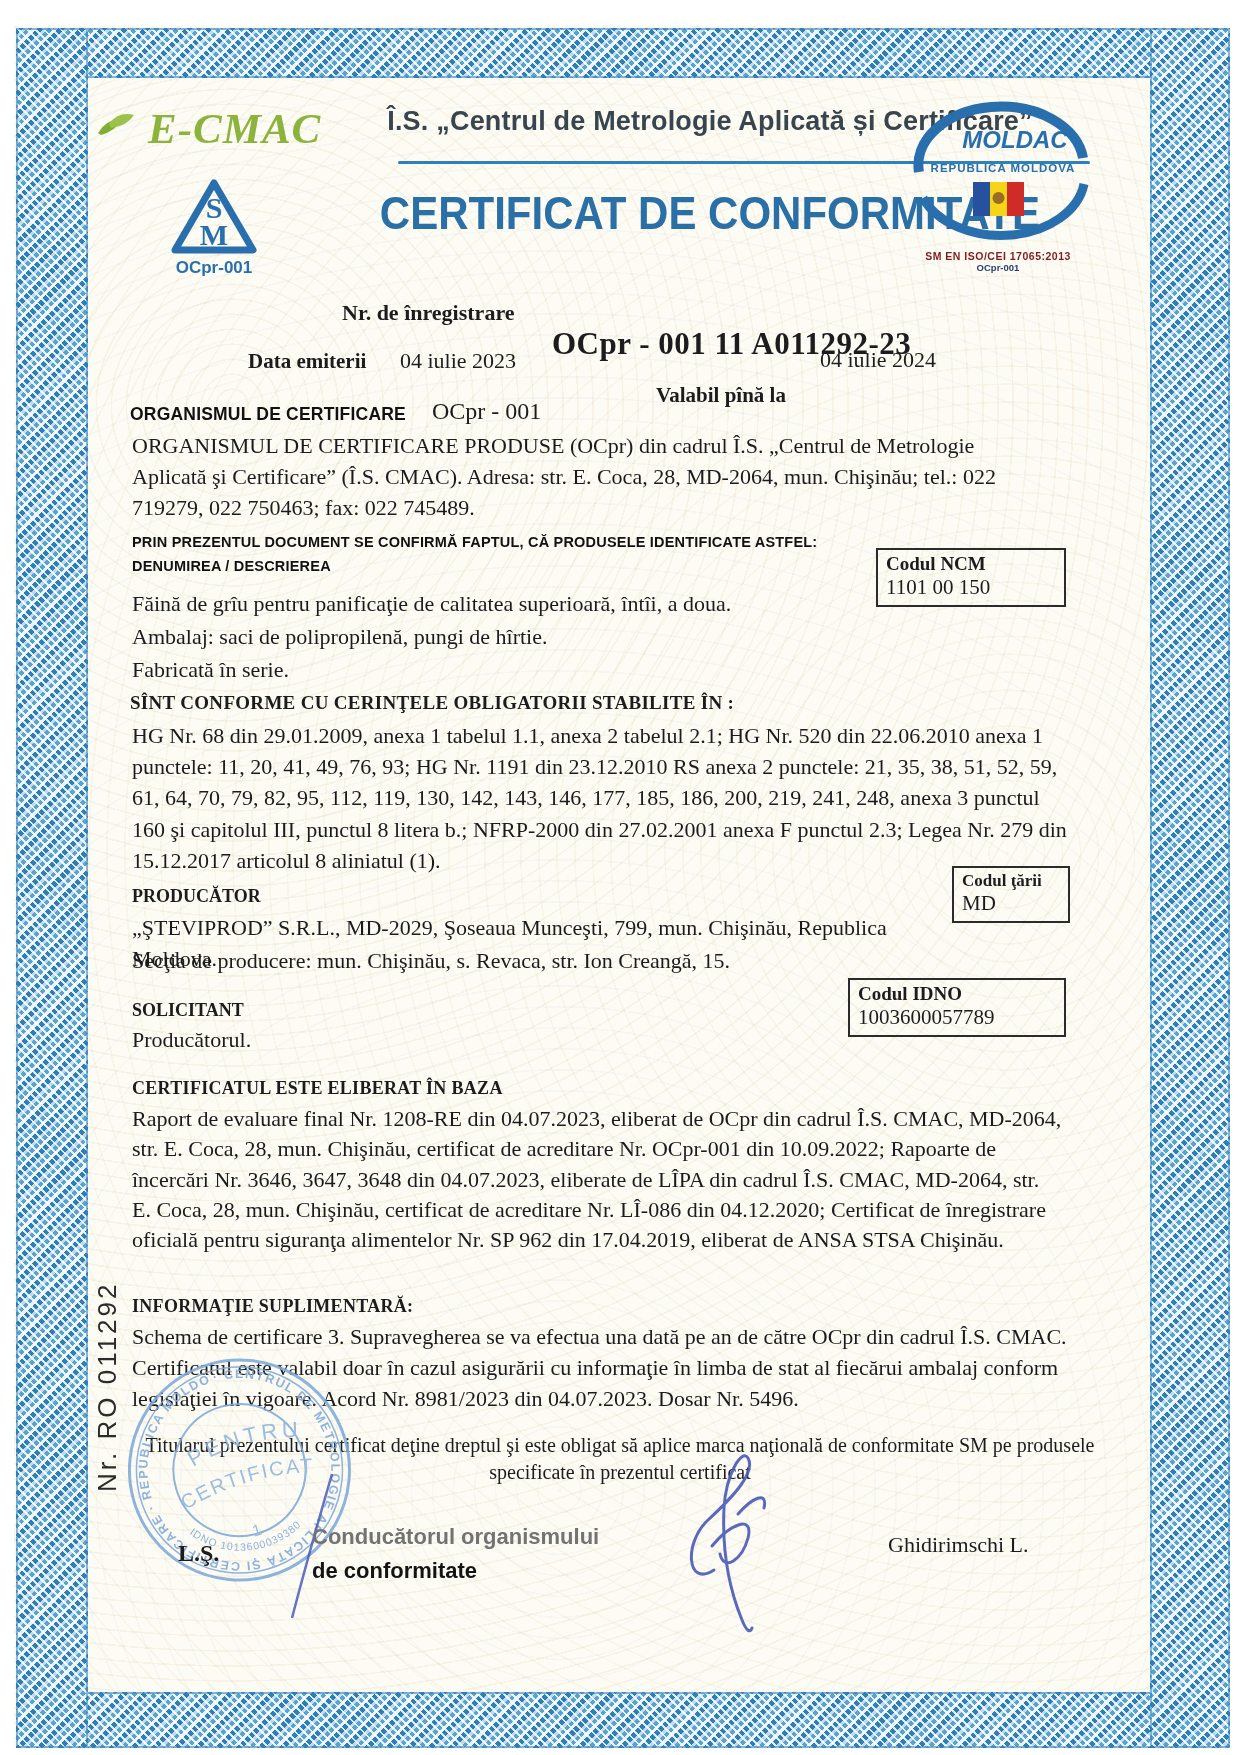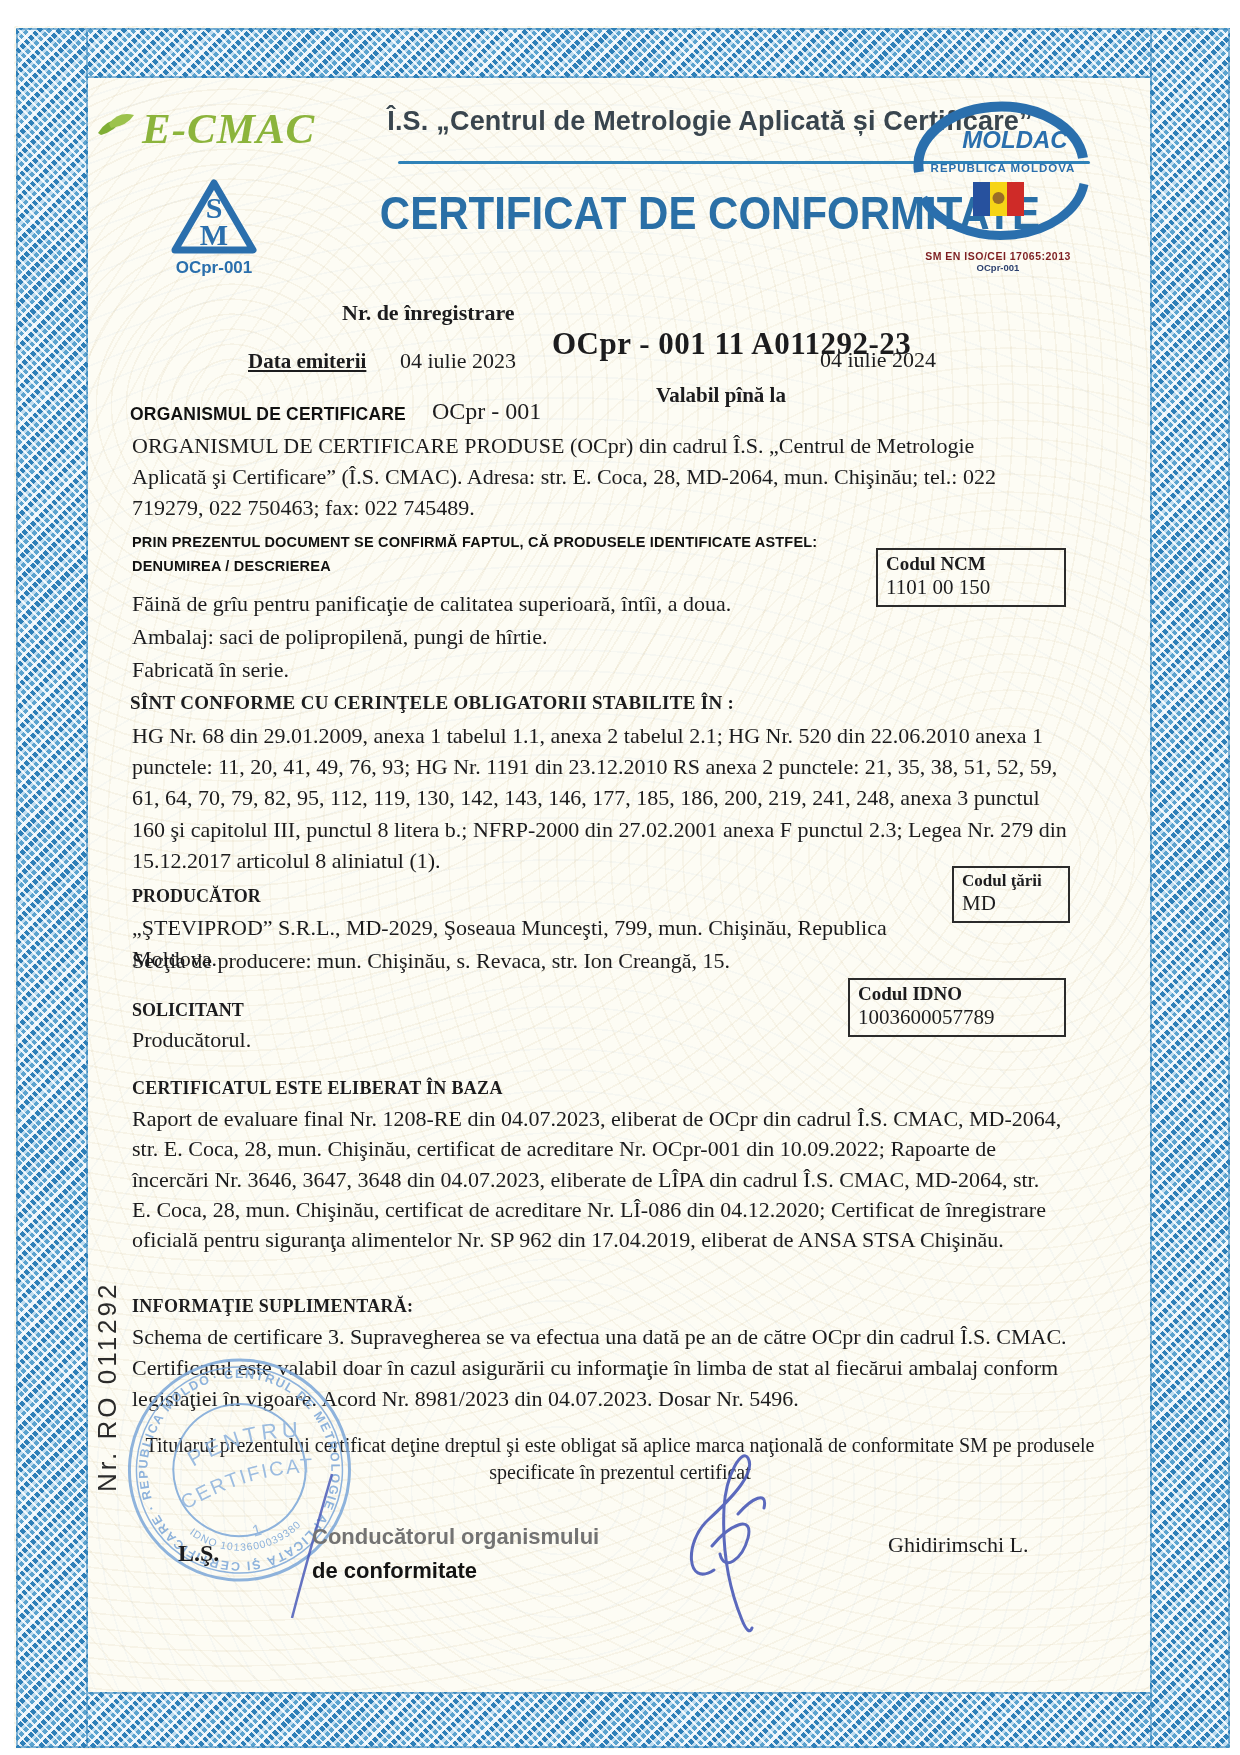--- a/index.html
+++ b/index.html
@@ -33,21 +33,21 @@
 <body>
 
 <div class="page">
   <div class="paper"></div>
 
   <div class="band" style="left:16px;top:28px;width:1208px;height:50px;"></div>
   <div class="band" style="left:16px;top:1692px;width:1208px;height:56px;"></div>
   <div class="band" style="left:16px;top:28px;width:72px;height:1720px;"></div>
   <div class="band" style="left:1150px;top:28px;width:80px;height:1720px;"></div>
 
-  <div class="abs" style="left:96px;top:104px;display:flex;align-items:center;">
+  <div class="abs" style="left:96px;top:104px;display:flex;align-items:center;gap:6px;">
     <span>
       <svg width="46" height="36" viewBox="0 0 46 36">
         <path d="M2 24 Q11 9 26 11 Q19 22 5 26 Z" fill="#7fae35"></path>
         <path d="M13 15 Q22 2 38 6 Q31 17 15 19 Z" fill="#9cc24c"></path>
       </svg>
     </span>
     <span class="green-script">E-CMAC</span>
   </div>
 
   <div class="abs" style="left:168px;top:176px;">
@@ -76,21 +76,21 @@
         <circle cx="95.5" cy="102" r="6" fill="#8a5b2a" opacity=".85"></circle>
       </g>
     </svg>
     <div class="sans b center" style="font-size:10.5px;color:#7d1d20;letter-spacing:.5px;filter:blur(.4px);">SM EN ISO/CEI 17065:2013</div>
     <div class="sans b center" style="font-size:9.5px;color:#2a3f6e;filter:blur(.3px);">OCpr-001</div>
   </div>
 
   <div class="abs serif b" style="left:342px;top:300px;font-size:22px;">Nr. de înregistrare</div>
   <div class="abs serif b" style="left:552px;top:287px;font-size:31px;letter-spacing:.5px;margin-top:39px;">OCpr - 001 11 A011292-23</div>
 
-  <div class="abs serif b" style="left:248px;top:349px;font-size:21px;text-decoration:underline;">Data emiterii</div>
+  <div class="abs serif b" style="left:248px;top:349px;font-size:21px;">Data emiterii</div>
   <div class="abs serif" style="left:400px;top:348px;font-size:22px;">04 iulie 2023</div>
   <div class="abs serif b" style="left:656px;top:348px;font-size:21px;margin-top:35px;">Valabil pînă la</div>
   <div class="abs serif" style="left:820px;top:347px;font-size:22px;">04 iulie 2024</div>
 
   <div class="abs h-section" style="left:130px;top:404px;">ORGANISMUL DE CERTIFICARE</div>
   <div class="abs serif" style="left:432px;top:398px;font-size:24px;">OCpr - 001</div>
   <div class="abs body-text" style="left:132px;top:430px;width:900px;">ORGANISMUL DE CERTIFICARE PRODUSE (OCpr) din cadrul Î.S. „Centrul de Metrologie Aplicată şi Certificare” (Î.S. CMAC). Adresa: str. E. Coca, 28, MD-2064, mun. Chişinău; tel.: 022 719279, 022 750463; fax: 022 745489.</div>
 
   <div class="abs h-small" style="left:132px;top:534px;">PRIN  PREZENTUL DOCUMENT SE CONFIRMĂ FAPTUL, CĂ PRODUSELE IDENTIFICATE ASTFEL:</div>
   <div class="abs h-small" style="left:132px;top:558px;">DENUMIREA / DESCRIEREA</div>

